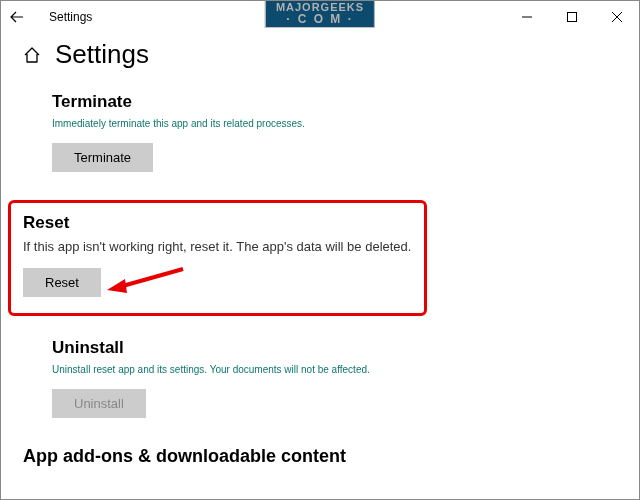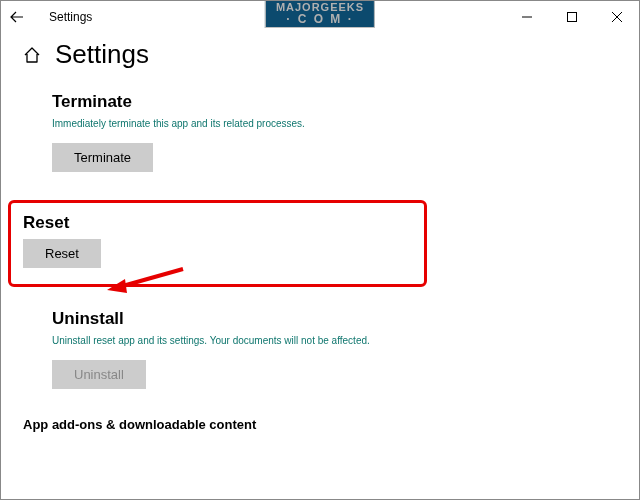--- a/index.html
+++ b/index.html
@@ -126,21 +126,21 @@
     color: #333;
     margin-bottom: 14px;
   }
   .arrow {
     position: absolute;
     left: 94px;
     top: 62px;
   }
   .addons h2 {
     font-weight: 600;
-    font-size: 13px;
+    font-size: 18px;
     color: #000;
   }
 </style>
 </head>
 <body>
 
 <div class="titlebar">
   <div class="back">
     <svg width="14" height="14" viewBox="0 0 14 14">
         <path d="M6 2 L1 7 L6 12 M1 7 L13 7" stroke="#000" stroke-width="1.2" fill="none"></path>
@@ -182,20 +182,21 @@
   </div>
 
   <div class="section">
     <h2>Terminate</h2>
     <p>Immediately terminate this app and its related processes.</p>
     <button class="btn">Terminate</button>
   </div>
 
   <div class="highlight-box">
     <h2>Reset</h2>
+    <p>If this app isn't working right, reset it. The app's data will be deleted.</p>
     <button class="btn">Reset</button>
     <svg class="arrow" width="80" height="30" viewBox="0 0 80 30">
       <line x1="78" y1="4" x2="14" y2="22" stroke="#e60000" stroke-width="4"></line>
       <polygon points="2,25 20,14 22,28" fill="#e60000"></polygon>
     </svg>
   </div>
 
   <div class="section">
     <h2>Uninstall</h2>
     <p>Uninstall reset app and its settings. Your documents will not be affected.</p>

